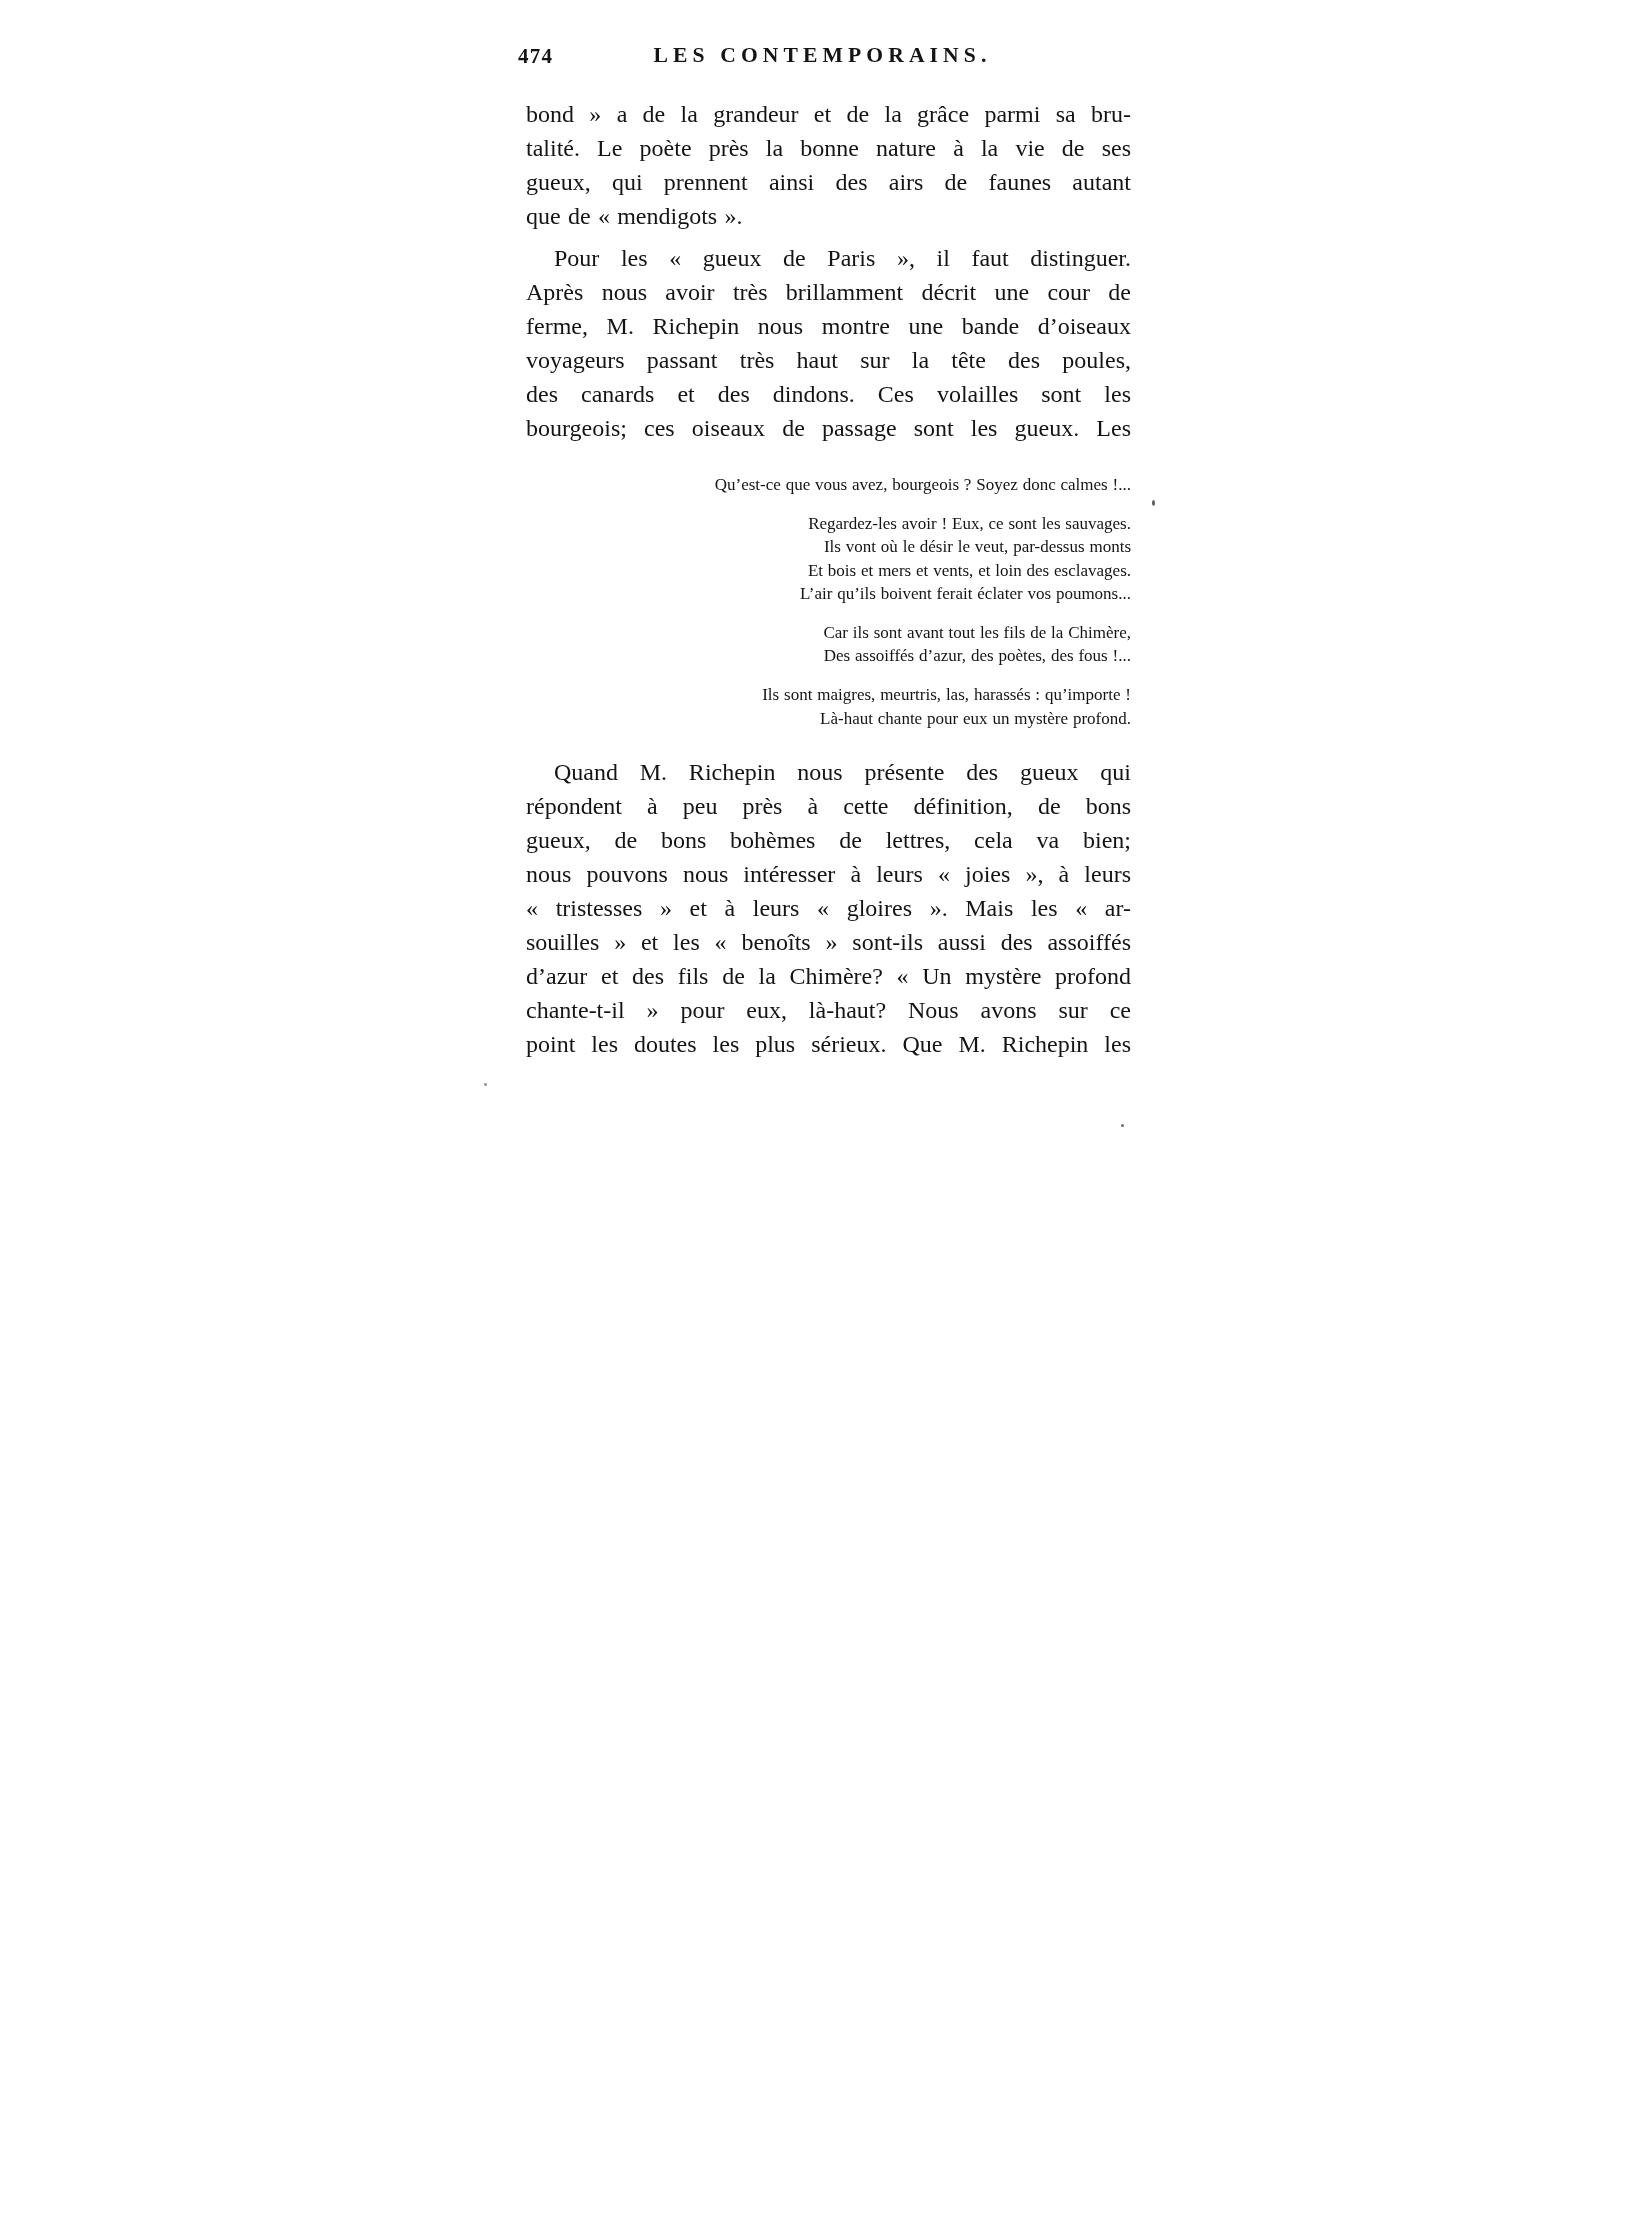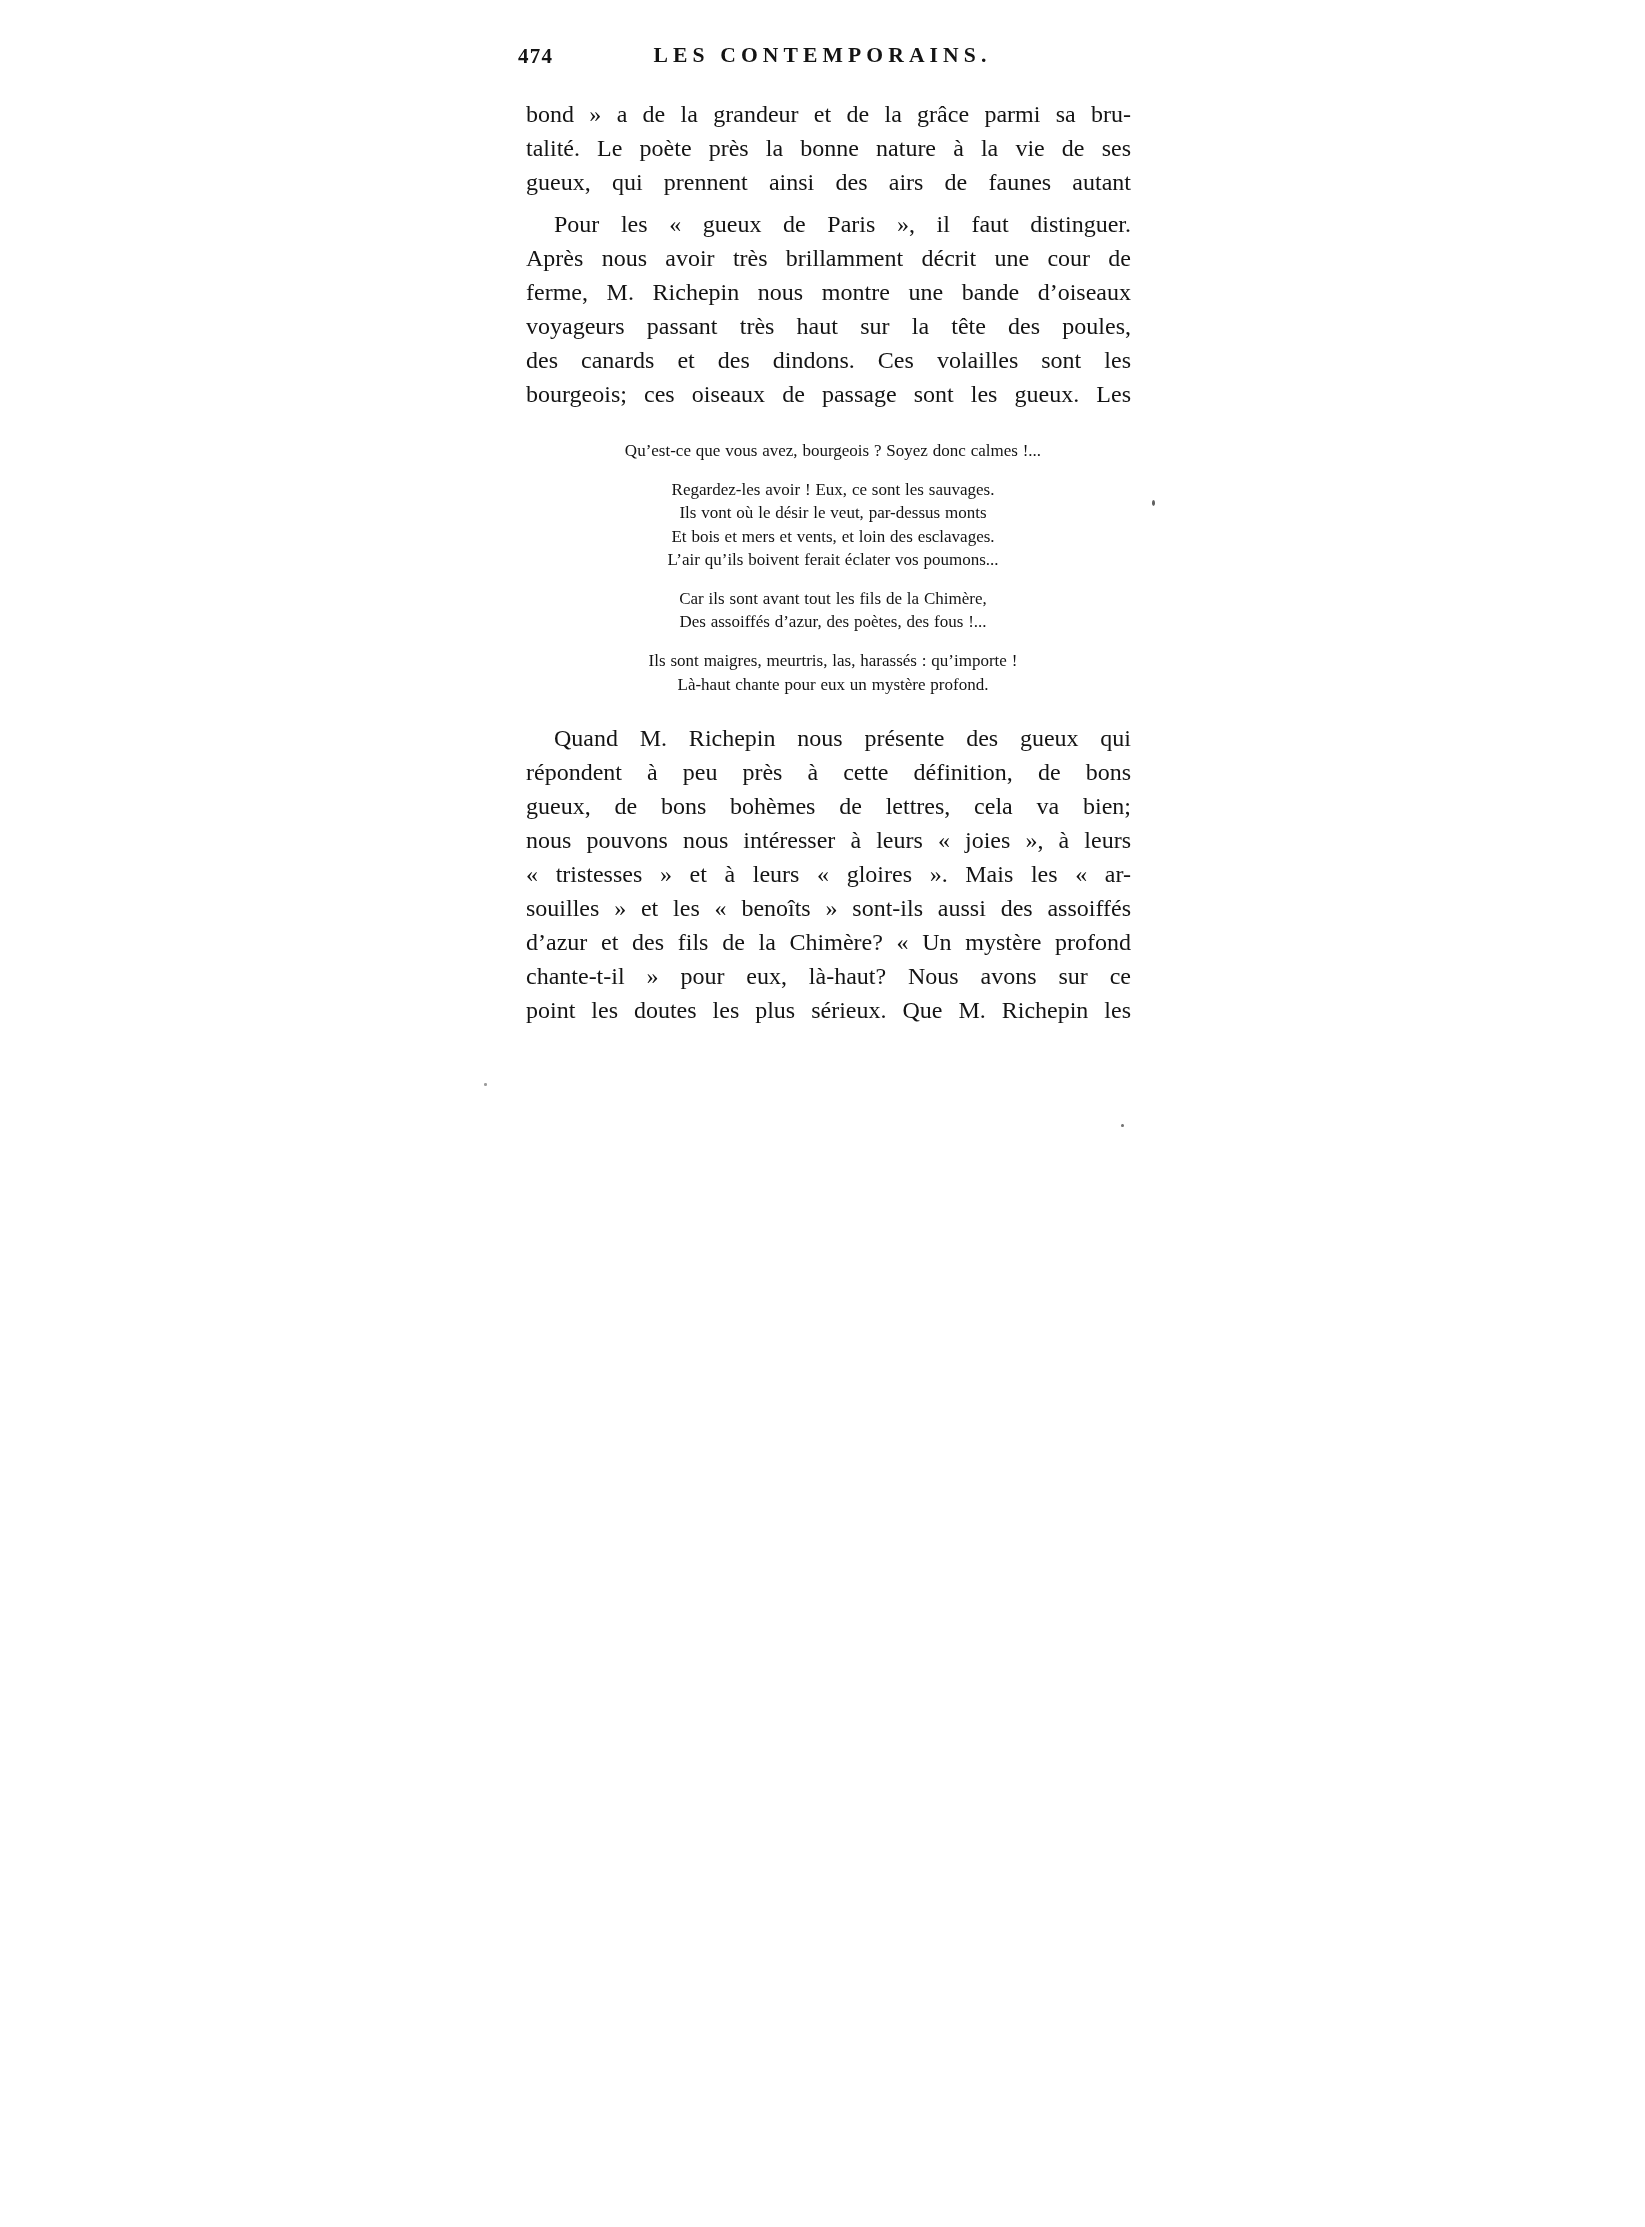--- a/index.html
+++ b/index.html
@@ -59,21 +59,21 @@
   }
   .prose .line.j {
     text-align-last: justify;
   }
   .prose .line.indent {
     text-indent: 28px;
   }
   .verse .line {
     font-size: 17px;
     line-height: 23.5px;
-    text-align: center;
+    text-align: right;
     padding-left: 9px;
     word-spacing: 0.6px;
   }
   
   .prose + .verse { margin-top: 28px; }
   .verse + .verse { margin-top: 15.2px; }
   .verse + .prose { margin-top: 25.4px; }
   
   .speck {
     position: absolute;
@@ -92,20 +92,21 @@
   <div class="running-header">
     <span class="page-number">474</span>
     <span class="running-title">LES CONTEMPORAINS.</span>
   </div>
 
   <div class="text-column" id="text-column">
       <div class="block prose">
         <div class="line j">bond » a de la grandeur et de la grâce parmi sa bru-</div>
         <div class="line j">talité. Le poète près la bonne nature à la vie de ses</div>
         <div class="line j">gueux, qui prennent ainsi des airs de faunes autant</div>
+        <div class="line">que de « mendigots ».</div>
       </div>
       <div class="block prose">
         <div class="line j indent">Pour les « gueux de Paris », il faut distinguer.</div>
         <div class="line j">Après nous avoir très brillamment décrit une cour de</div>
         <div class="line j">ferme, M. Richepin nous montre une bande d’oiseaux</div>
         <div class="line j">voyageurs passant très haut sur la tête des poules,</div>
         <div class="line j">des canards et des dindons. Ces volailles sont les</div>
         <div class="line j">bourgeois; ces oiseaux de passage sont les gueux. Les</div>
       </div>
       <div class="block verse">

